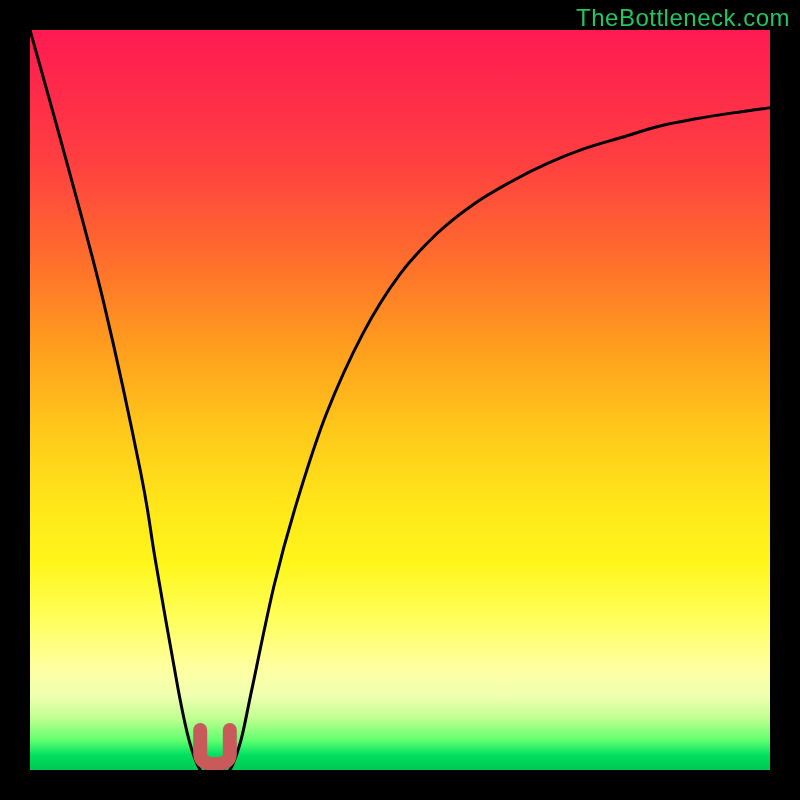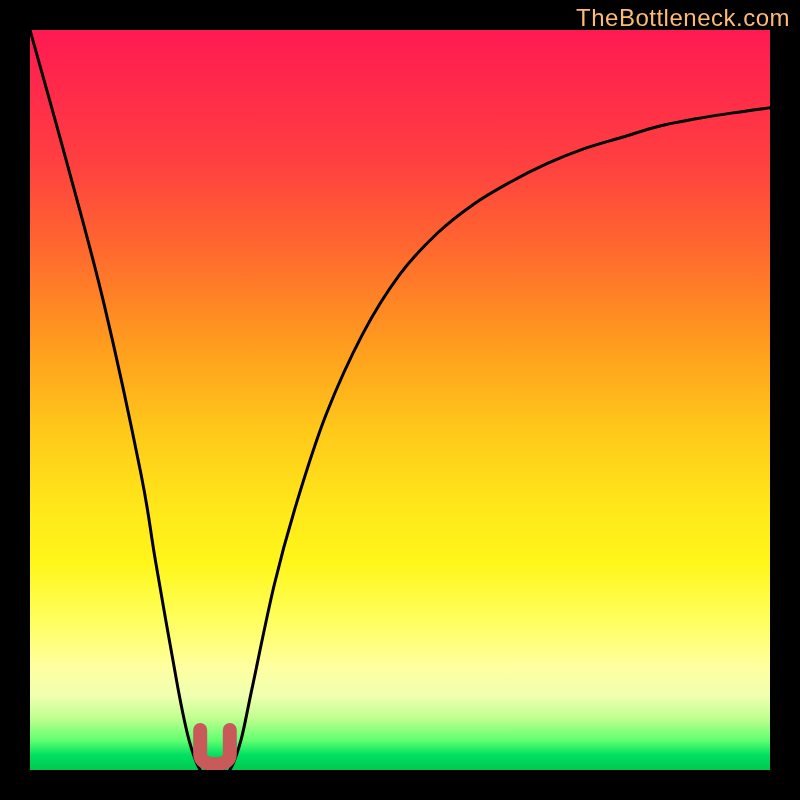--- a/index.html
+++ b/index.html
@@ -41,21 +41,21 @@
       #c0ff90 93%,
       #60ff70 96%,
       #00e060 98%,
       #00c850 100%
     );
   }
   .watermark {
     position: absolute;
     top: 4px;
     right: 10px;
-    color: #fdba74;
+    color: #22c55e;
     font-size: 24px;
     letter-spacing: 0.5px;
     z-index: 20;
     user-select: none;
   }
   svg.curve {
     position: absolute;
     left: 0;
     top: 0;
     width: 100%;

